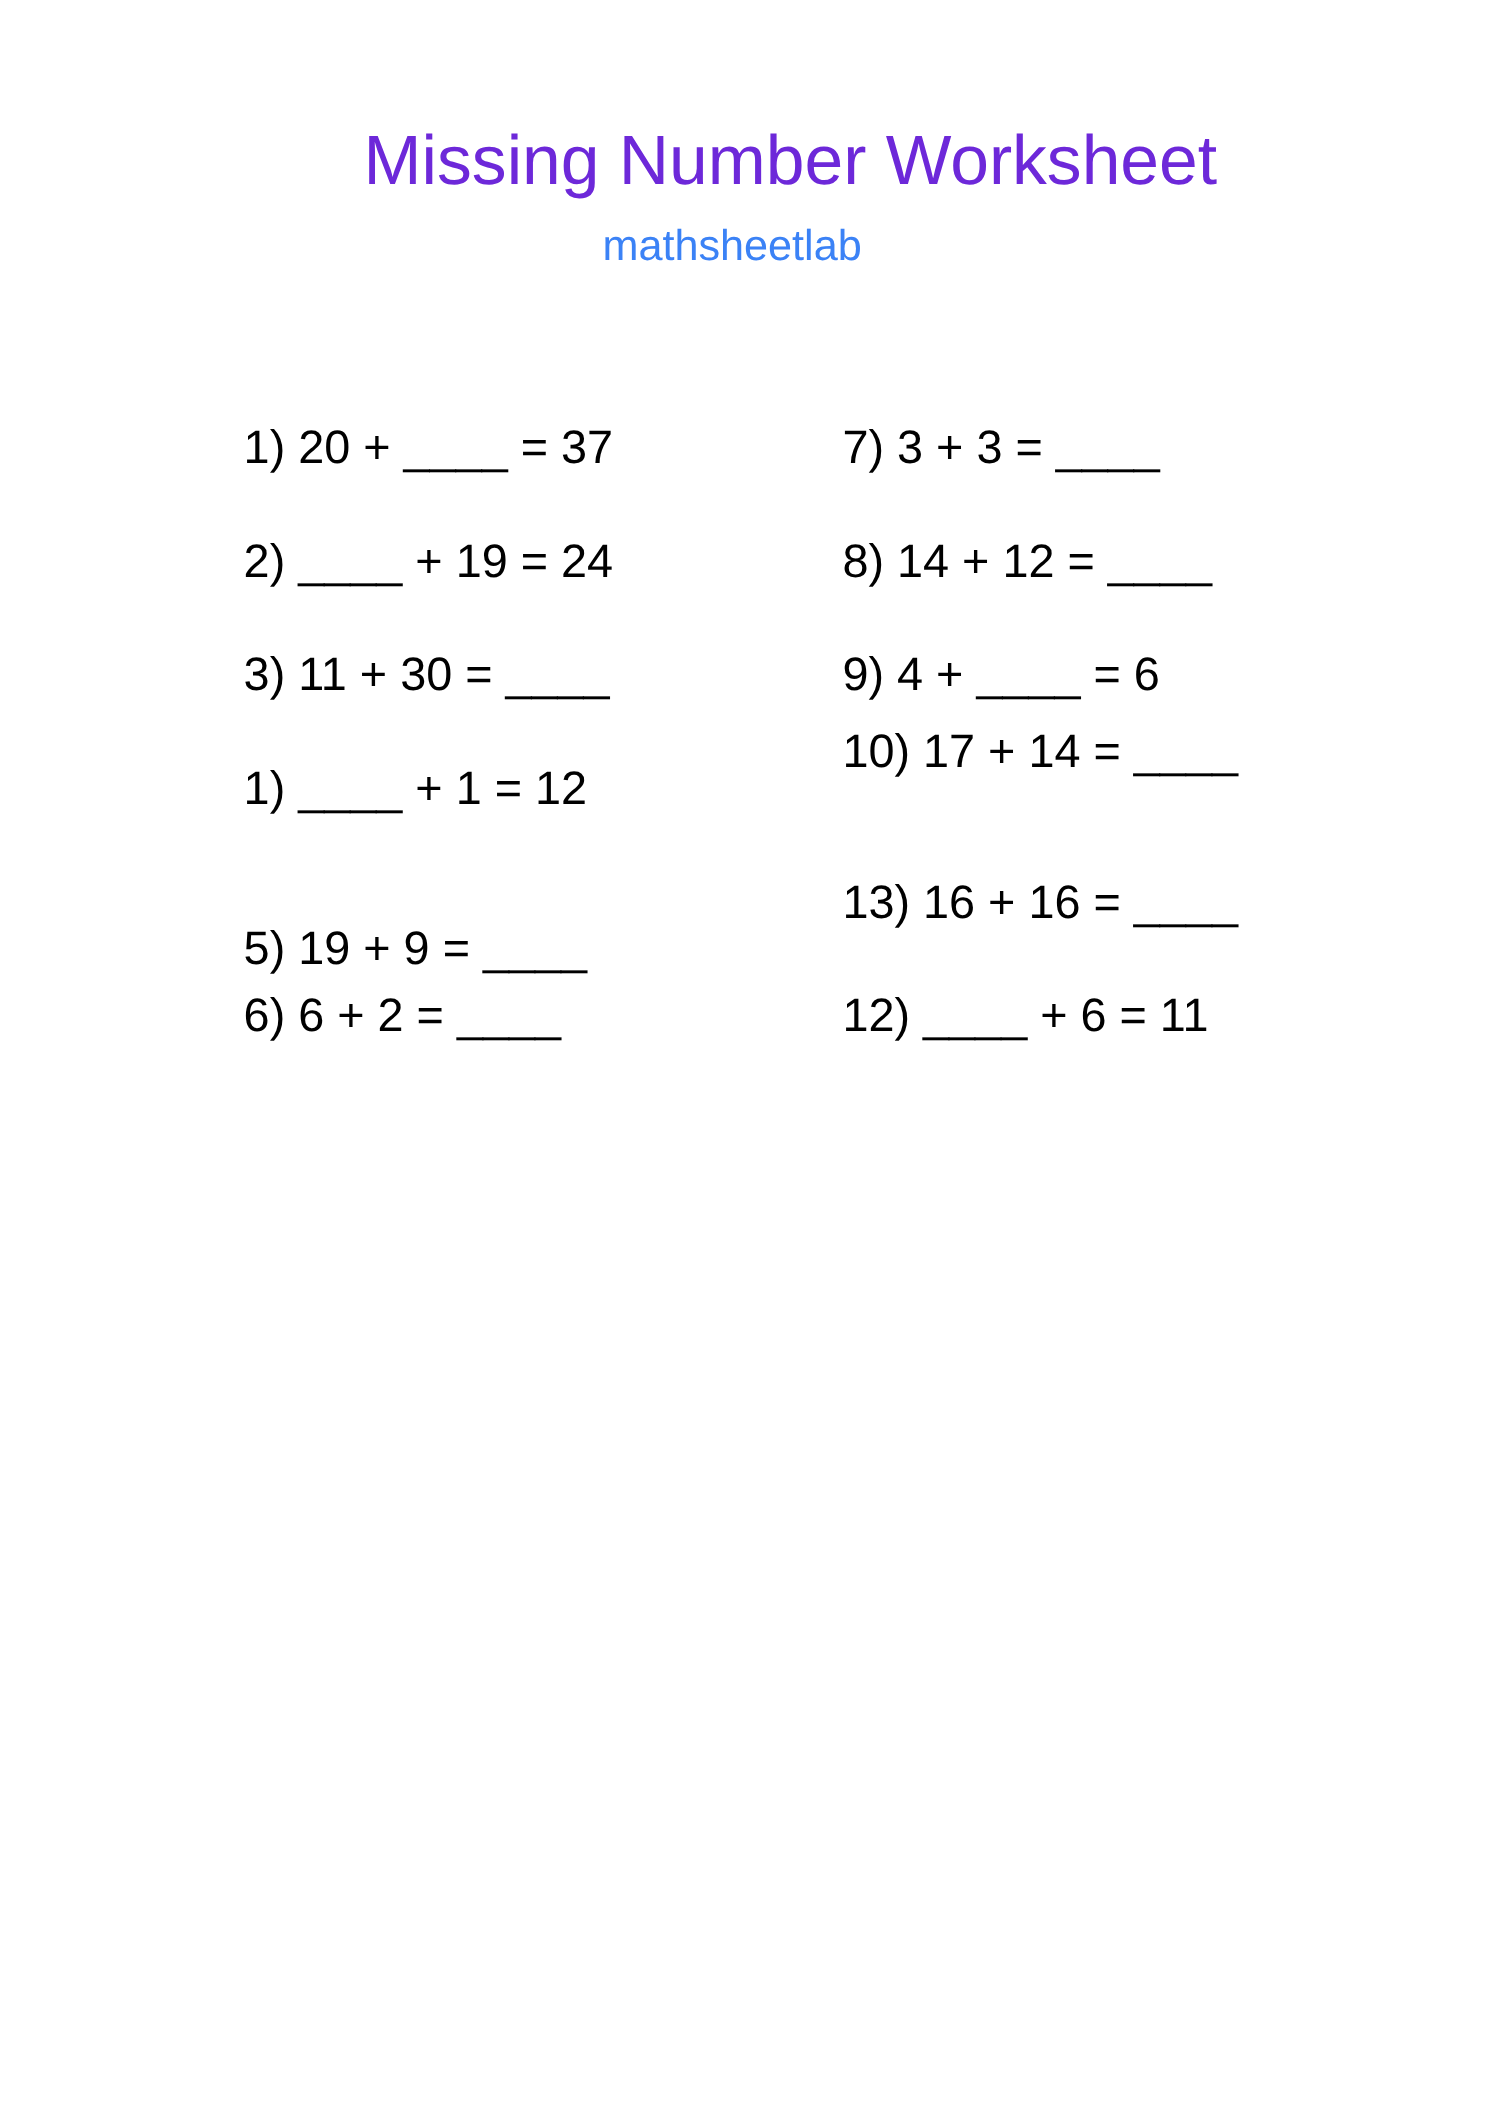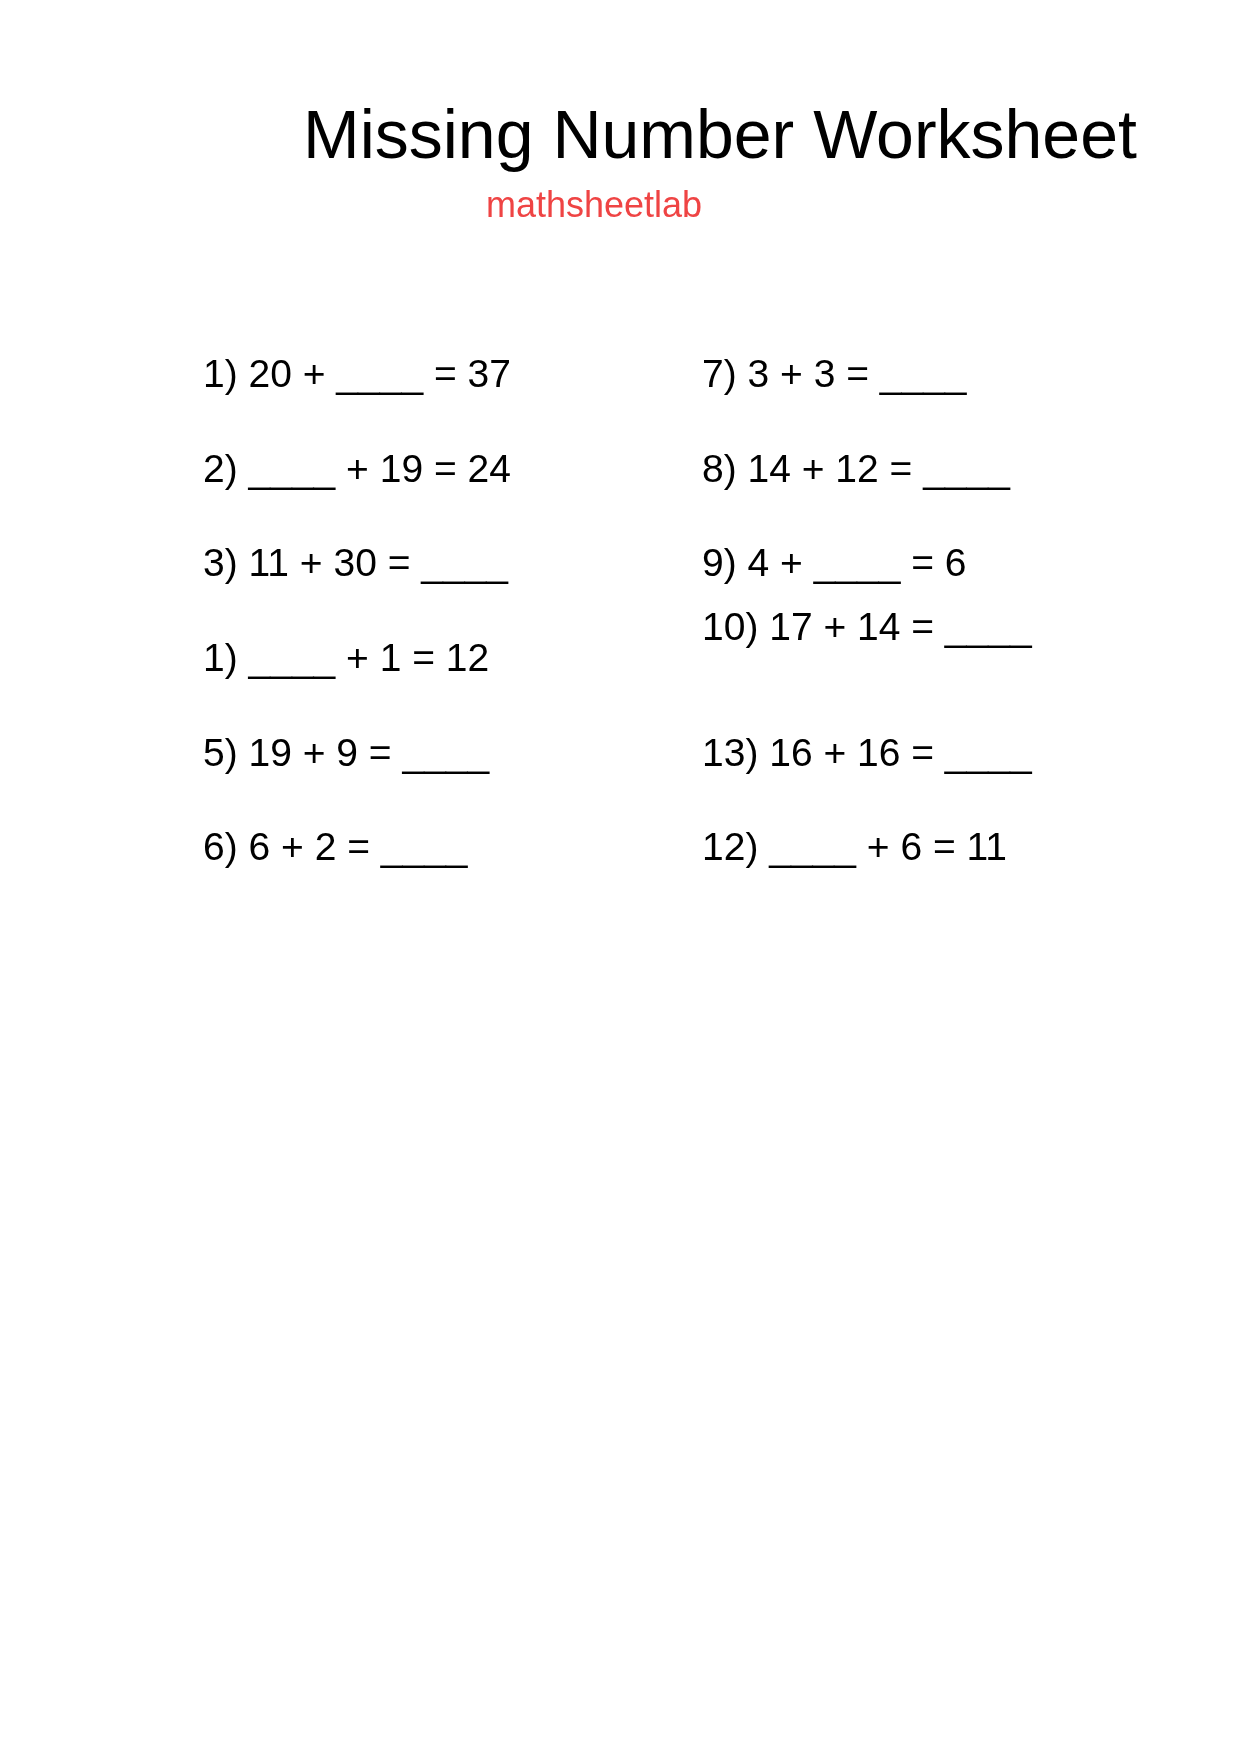--- a/index.html
+++ b/index.html
@@ -1,38 +1,38 @@
 <!DOCTYPE html>
 <html><head>
 <meta charset="utf-8">
 <style>
   html, body { margin: 0; padding: 0; background: #ffffff; }
   body { width: 1240px; height: 1754px; position: relative; overflow: hidden;
          font-family: "Liberation Sans", sans-serif; color: #000000; }
-  .title { position: absolute; left: 303px; top: 101px; font-size: 68px; line-height: 66px;
-           white-space: nowrap; color: #000000; }
-  .subtitle { position: absolute; left: 486px; top: 184px; font-size: 36px; line-height: 42px;
-              white-space: nowrap; color: #ef4444; }
+  .title { position: absolute; left: 303px; top: 101px; font-size: 58px; line-height: 66px;
+           white-space: nowrap; color: #6d28d9; }
+  .subtitle { position: absolute; left: 502px; top: 184px; font-size: 36px; line-height: 42px;
+              white-space: nowrap; color: #3b82f6; }
   .problem { position: absolute; font-size: 39px; line-height: 52px; white-space: nowrap; color: #000000; }
   .col-left { left: 203px; }
   .col-right { left: 702px; }
 </style>
 </head>
 <body>
 
 <div>
   <div class="title">Missing Number Worksheet</div>
   <div class="subtitle">mathsheetlab</div>
 
   <div>
     <div class="problem col-left" style="top:348px">1) 20 + ____ = 37</div>
     <div class="problem col-left" style="top:443px">2) ____ + 19 = 24</div>
     <div class="problem col-left" style="top:537px">3) 11 + 30 = ____</div>
     <div class="problem col-left" style="top:632px">1) ____ + 1 = 12</div>
-    <div class="problem col-left" style="top:727px">5) 19 + 9 = ____</div>
+    <div class="problem col-left" style="top:765px">5) 19 + 9 = ____</div>
     <div class="problem col-left" style="top:821px">6) 6 + 2 = ____</div>
   </div>
 
   <div>
     <div class="problem col-right" style="top:348px">7) 3 + 3 = ____</div>
     <div class="problem col-right" style="top:443px">8) 14 + 12 = ____</div>
     <div class="problem col-right" style="top:537px">9) 4 + ____ = 6</div>
     <div class="problem col-right" style="top:601px">10) 17 + 14 = ____</div>
     <div class="problem col-right" style="top:727px">13) 16 + 16 = ____</div>
     <div class="problem col-right" style="top:821px">12) ____ + 6 = 11</div>

